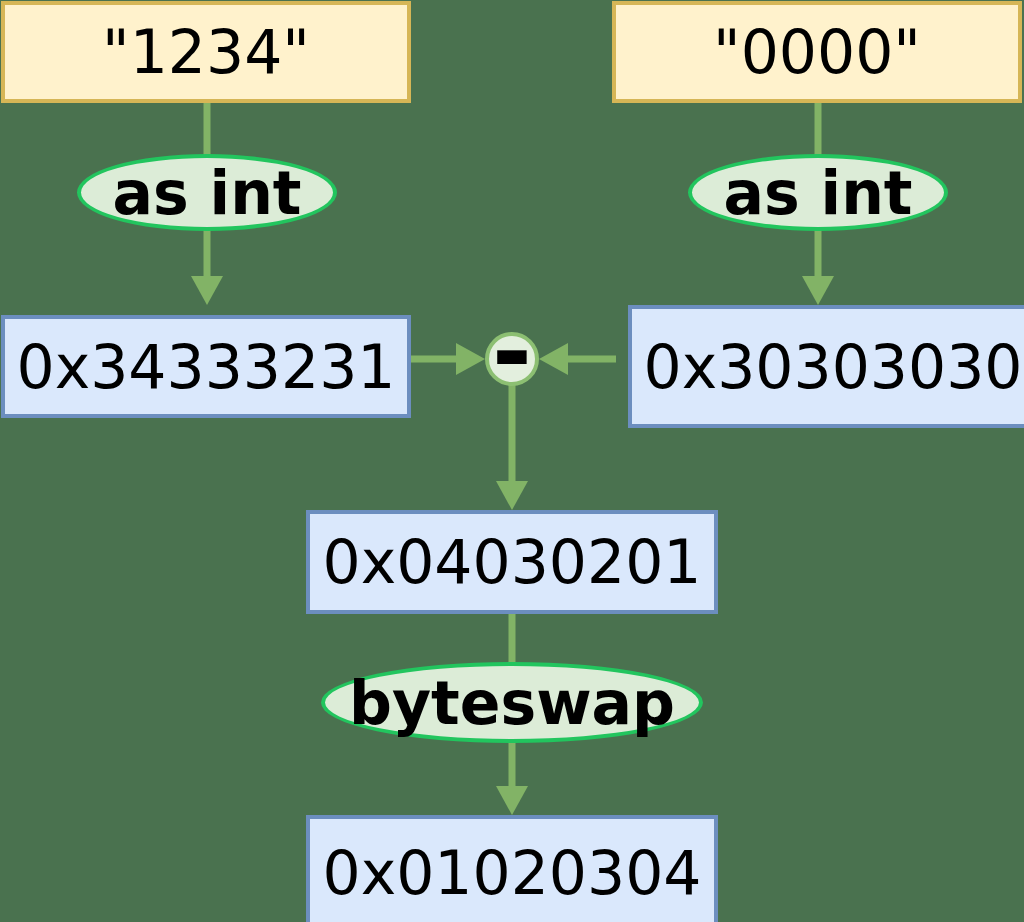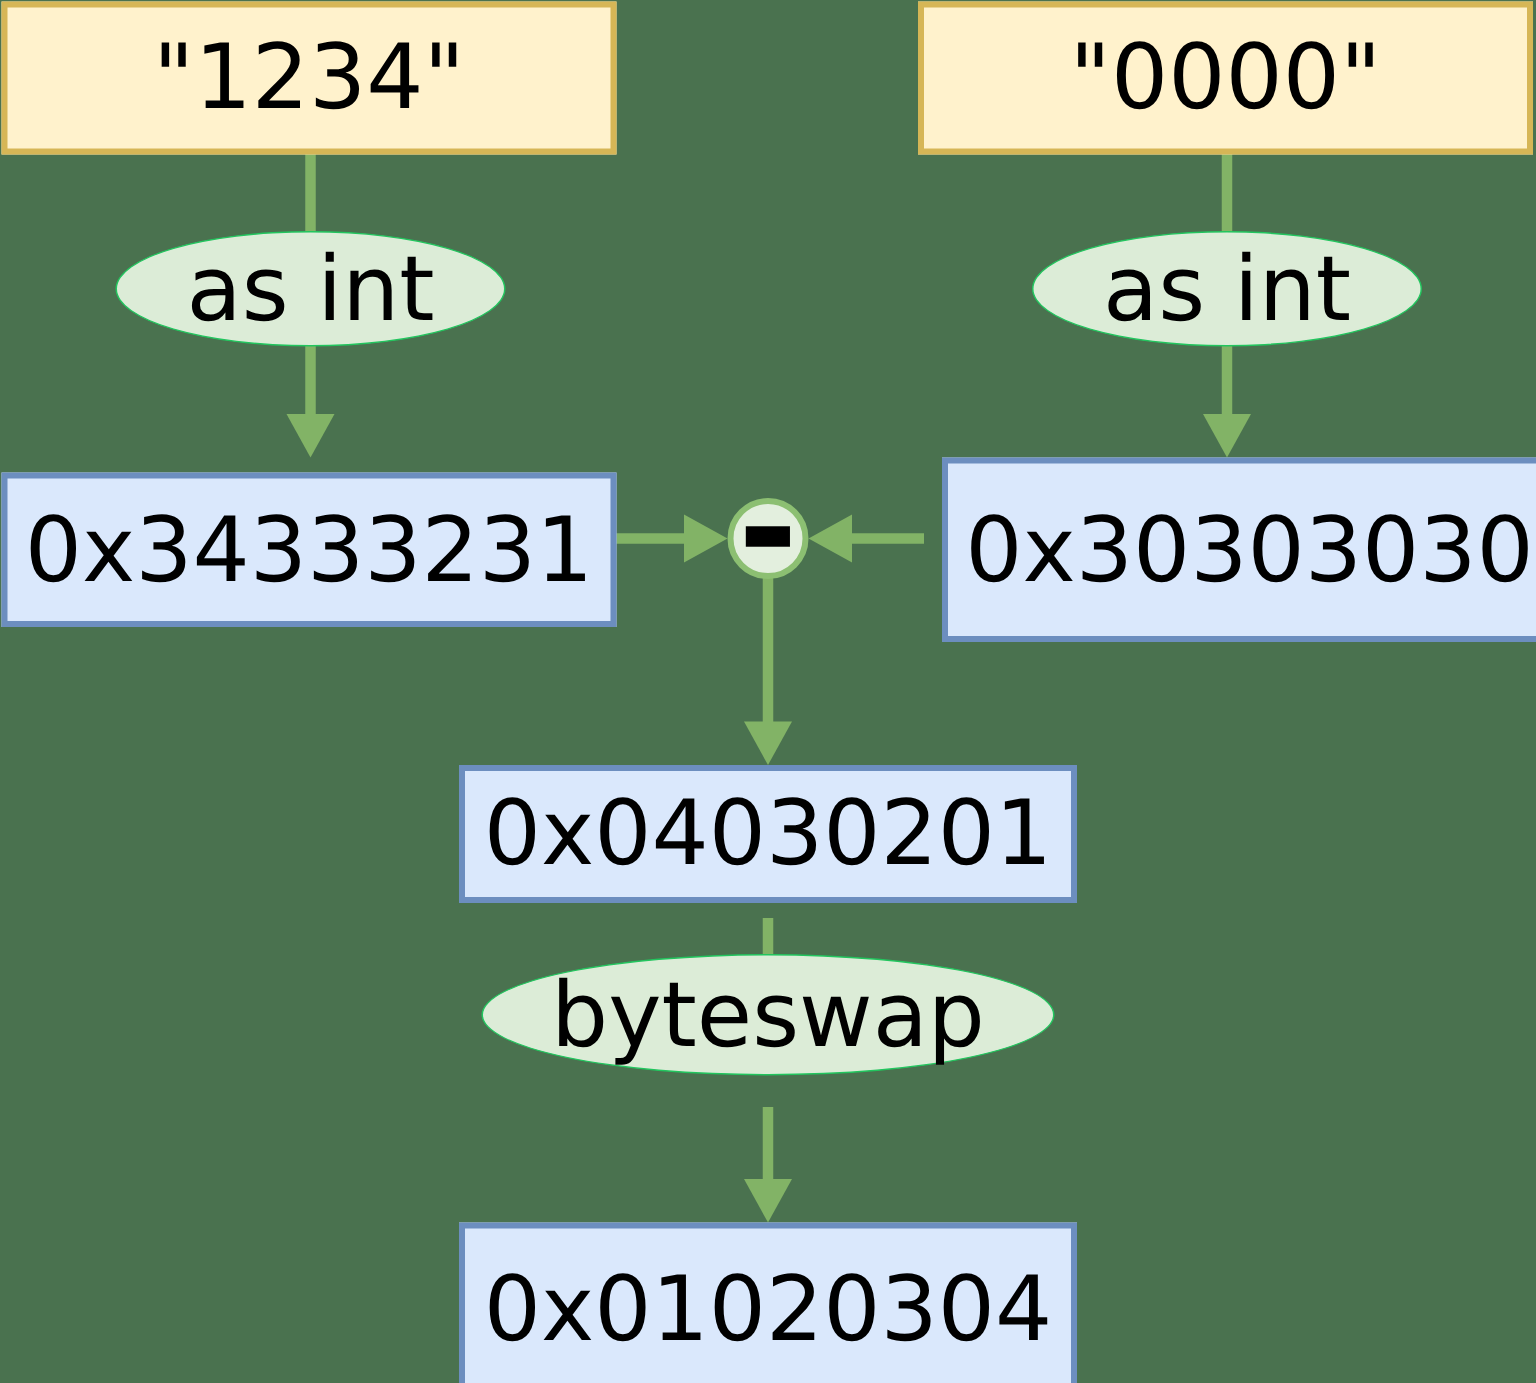--- a/index.html
+++ b/index.html
@@ -36,44 +36,45 @@
   .string-box {
     background: #fff2cc;
     border: 4px solid #d6b656;
   }
   .value-box {
     background: #dae8fc;
     border: 4px solid #6c8ebf;
   }
   .op-ellipse {
     background: #dcecd7;
-    border: 1px solid #22c55e;
+    border: 4px solid #22c55e;
     border-radius: 50%;
+    font-weight: bold;
   }
   .op-circle {
     background: #e3efde;
     border: 4px solid #8cbf72;
     border-radius: 50%;
     font-weight: bold;
     font-size: 96px;
   }
   .op-circle .minus-glyph {
     display: block;
     margin-top: -14px; 
   }
   
   #node-string-left  { left: 1px;   top: 1px;   width: 410px; height: 102px; }
   #node-string-right { left: 612px; top: 1px;   width: 410px; height: 102px; }
   #node-asint-left   { left: 77px;  top: 154px; width: 260px; height: 77px;  }
   #node-asint-right  { left: 688px; top: 154px; width: 260px; height: 77px;  }
   #node-int-left     { left: 1px;   top: 315px; width: 410px; height: 103px; }
   #node-int-right    { left: 628px; top: 305px; width: 410px; height: 123px; }
   #node-subtract     { left: 485px; top: 332px; width: 54px;  height: 54px;  }
-  #node-diff         { left: 306px; top: 510px; width: 412px; height: 92px; }
-  #node-byteswap     { left: 321px; top: 636px; width: 382px; height: 81px;  }
+  #node-diff         { left: 306px; top: 510px; width: 412px; height: 104px; }
+  #node-byteswap     { left: 321px; top: 662px; width: 382px; height: 81px;  }
   #node-result       { left: 306px; top: 815px; width: 412px; height: 115px; }
 </style>
 </head>
 <body>
 
 <div id="canvas">
 
   <svg id="edges" viewBox="0 0 1024 922" xmlns="http://www.w3.org/2000/svg">
 
     <g>

